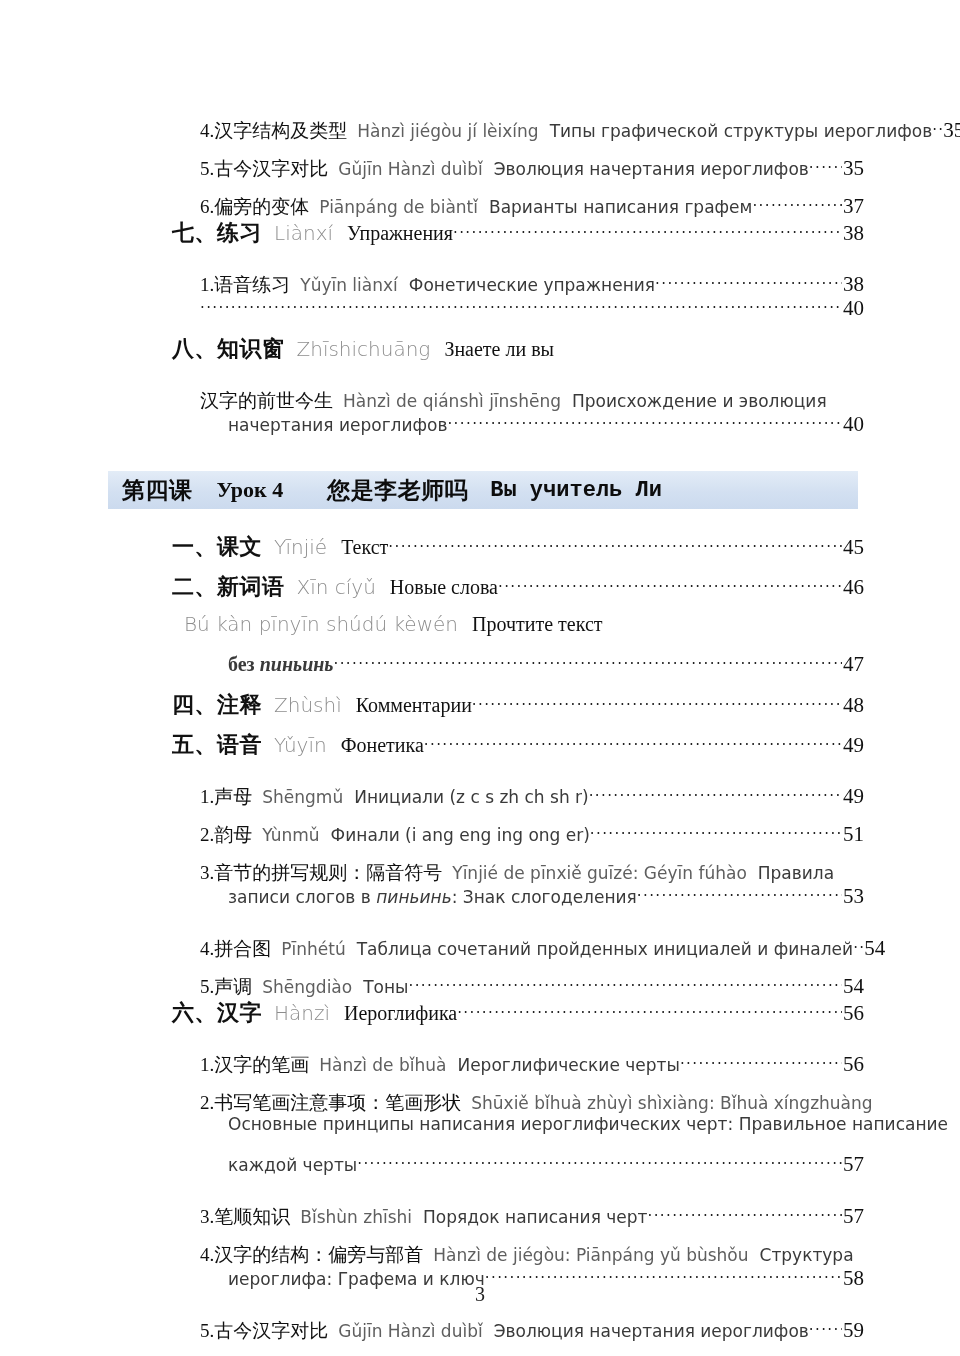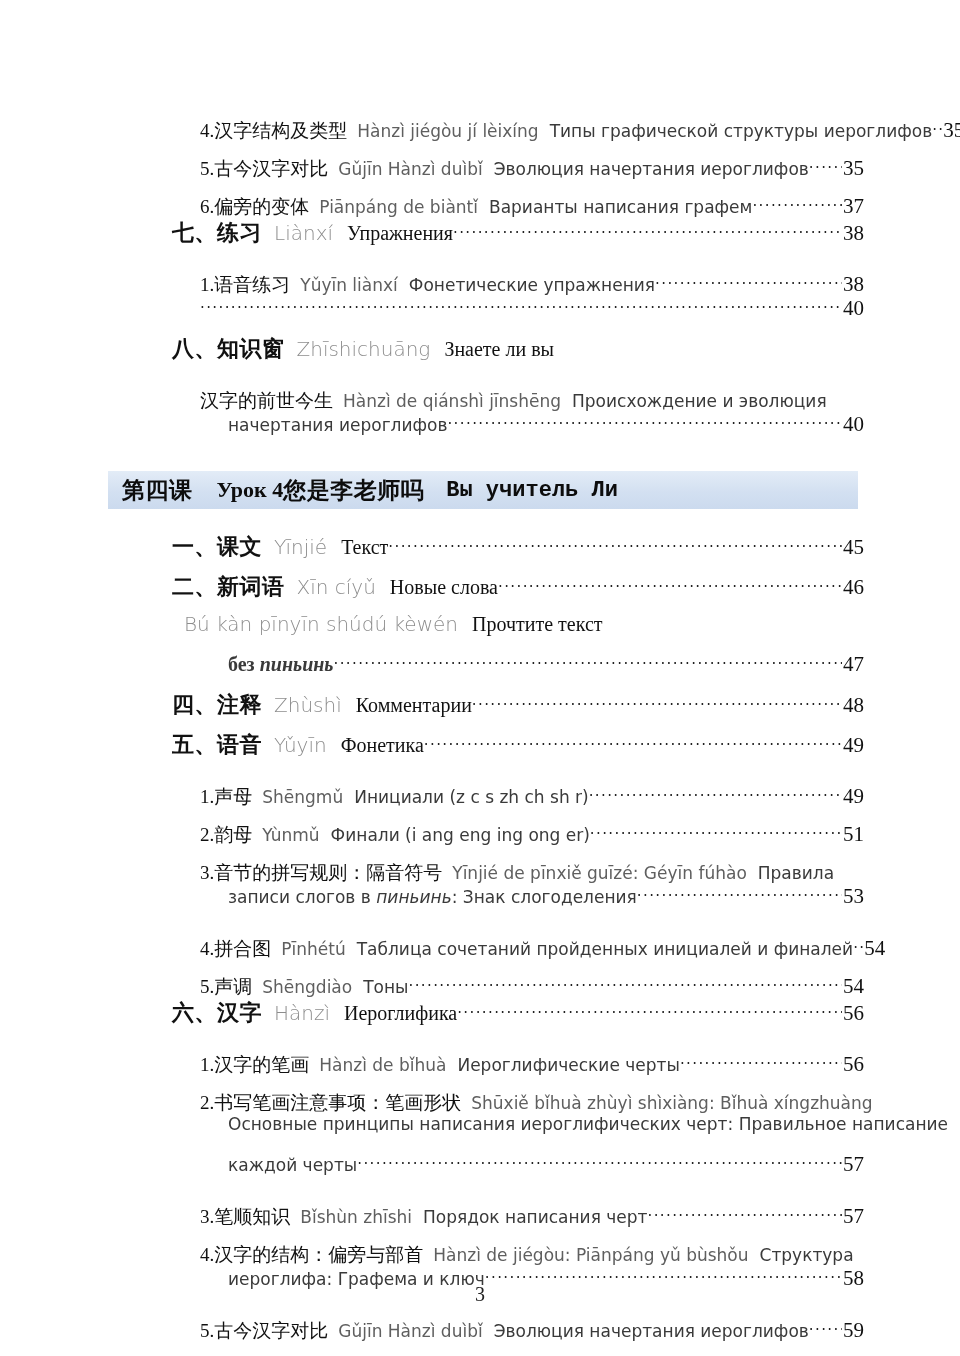--- a/index.html
+++ b/index.html
@@ -158,20 +158,21 @@
     font-size: 22px;
     color: #0d0d0d;
     padding-left: 24px;
   }
   .chapter .c-cn2 {
     font-family: "DejaVu Sans", "Liberation Sans", sans-serif;
     font-weight: bold;
     font-size: 23px;
     color: #0d0d0d;
     letter-spacing: 0.5px;
+    margin-left: 44px;
   }
   .chapter .c-ru2 {
     font-family: Liberation Mono, monospace;
     font-weight: bold;
     font-size: 22px;
     color: #0d0d0d;
     padding-left: 22px;
   }
 
   .ital { font-style: italic; }

